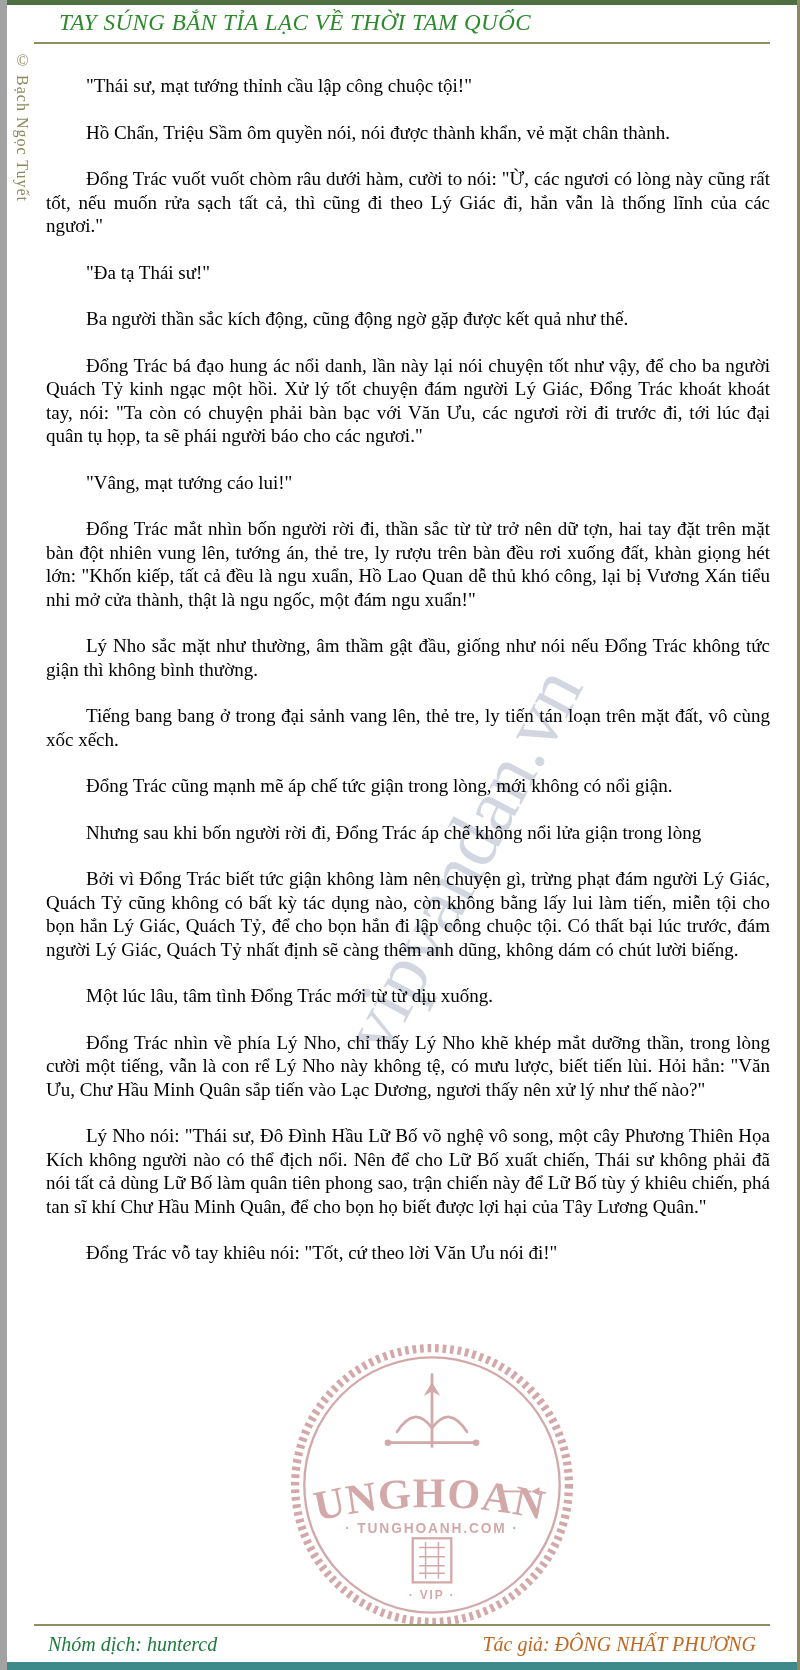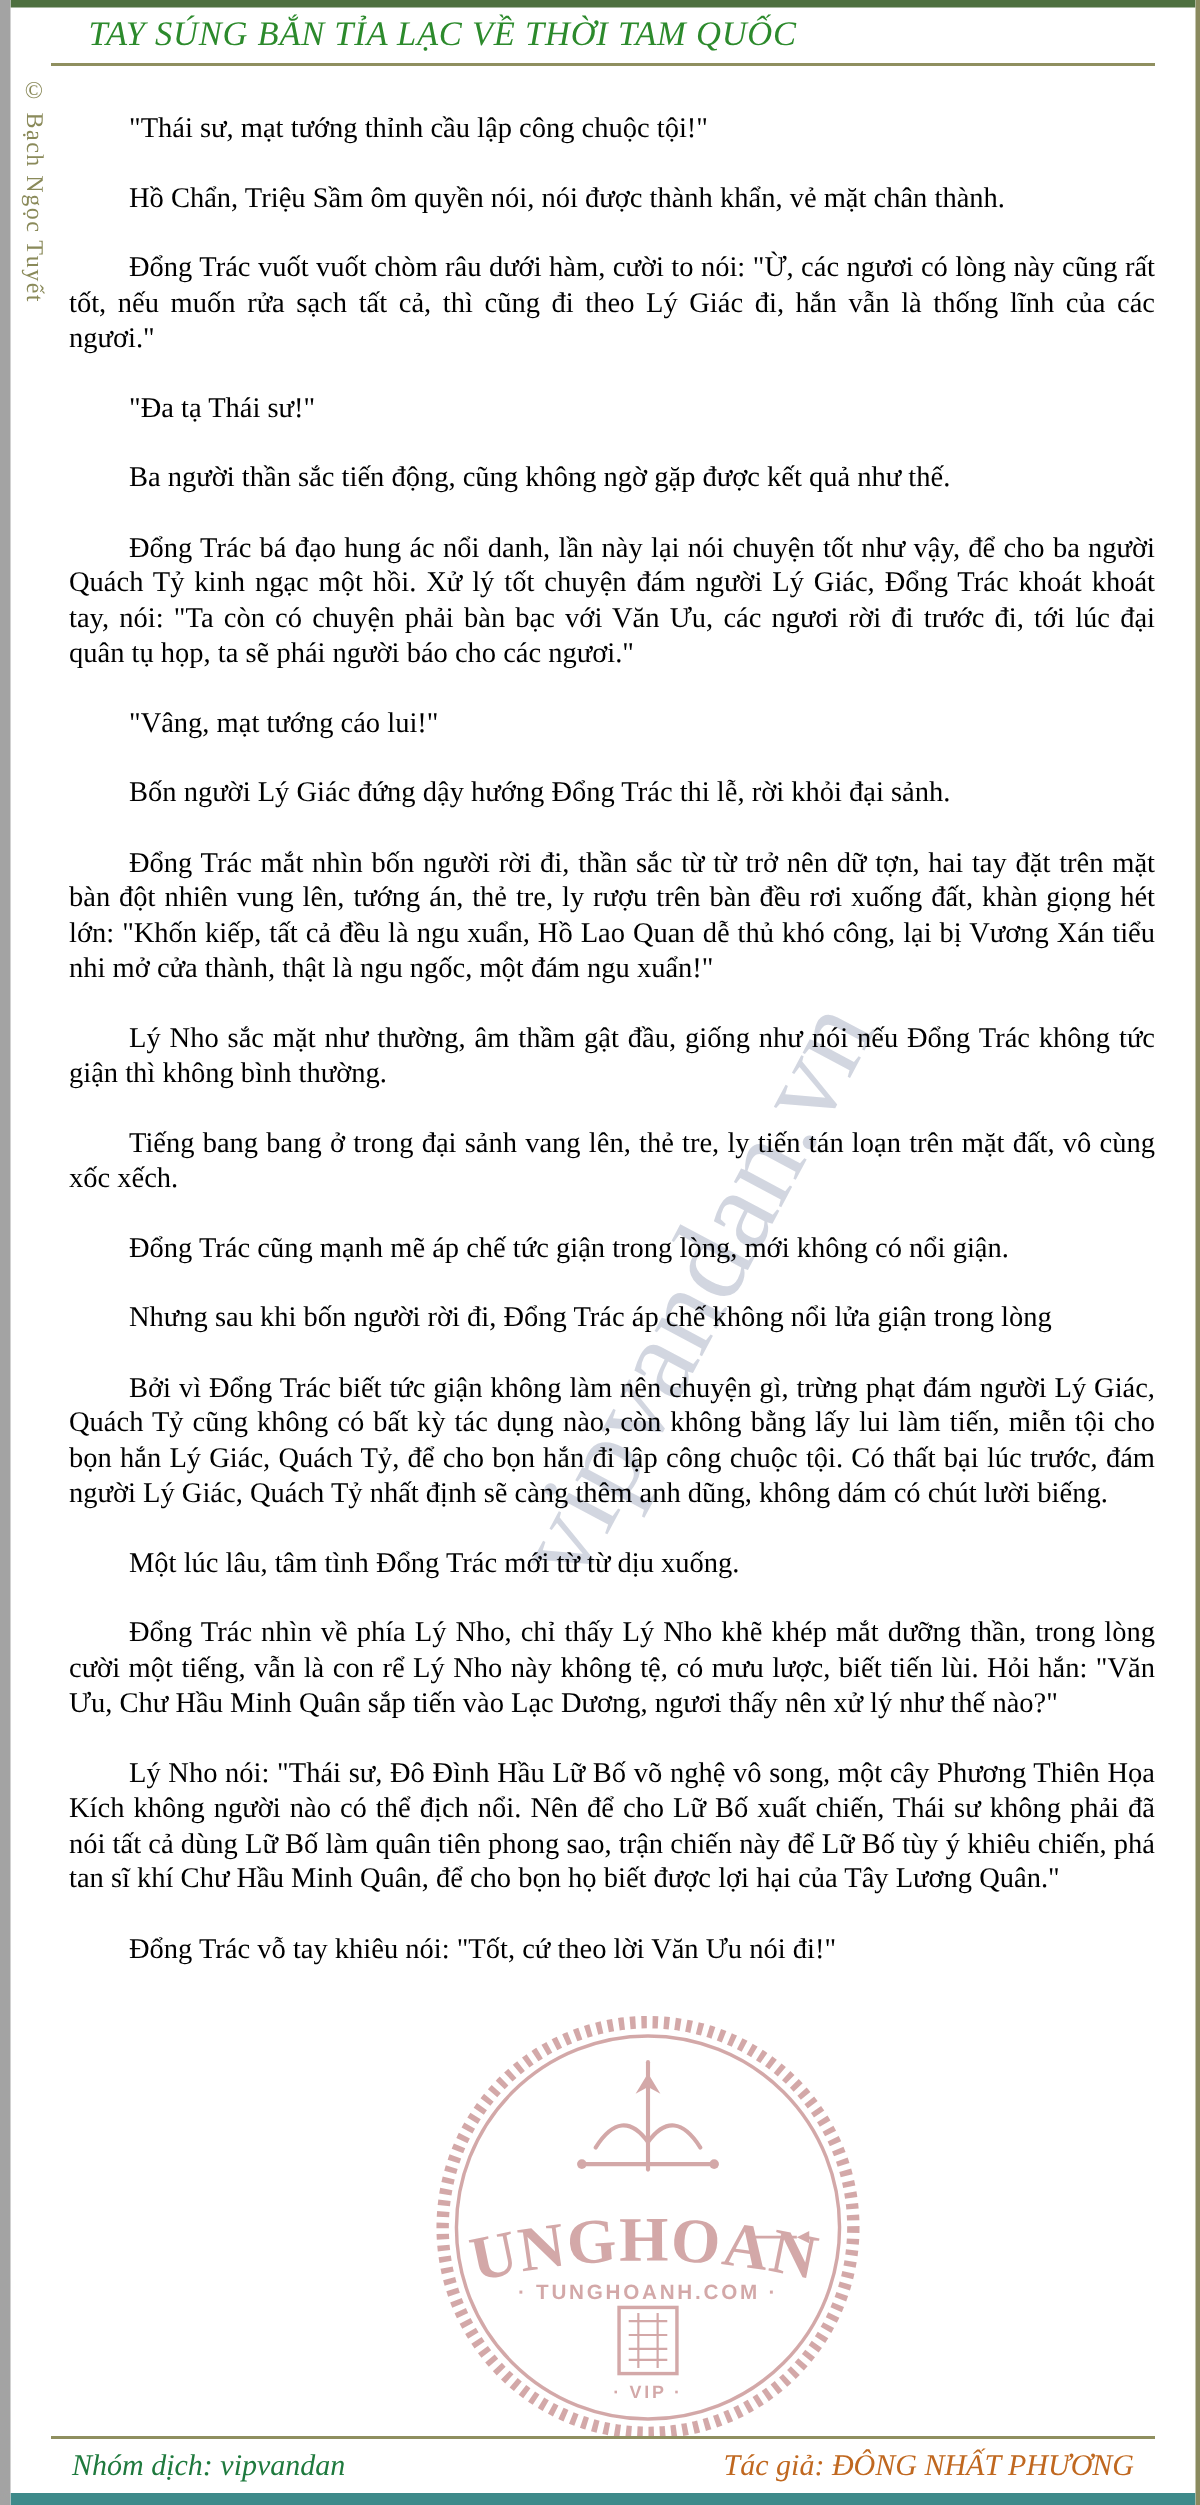--- a/index.html
+++ b/index.html
@@ -140,39 +140,38 @@
       <path d="M146 228 h28 M146 238 h28 M146 248 h28 M146 256 h28 M153 222 v40 M167 222 v40" stroke-width="1.6"></path>
     </g>
     <text x="160" y="284" text-anchor="middle" font-size="13" font-weight="bold" letter-spacing="2" fill="#a85454" font-family="'Liberation Sans', sans-serif">· VIP ·</text>
   </svg>
 
   <main>
     <p>"Thái sư, mạt tướng thỉnh cầu lập công chuộc tội!"</p>
     <p>Hồ Chẩn, Triệu Sầm ôm quyền nói, nói được thành khẩn, vẻ mặt chân thành.</p>
     <p>Đổng Trác vuốt vuốt chòm râu dưới hàm, cười to nói: "Ừ, các ngươi có lòng này cũng rất tốt, nếu muốn rửa sạch tất cả, thì cũng đi theo Lý Giác đi, hắn vẫn là thống lĩnh của các ngươi."</p>
     <p>"Đa tạ Thái sư!"</p>
-    <p>Ba người thần sắc tiến động, cũng không ngờ gặp được kết quả như thế.</p>
+    <p>Ba người thần sắc kích động, cũng động ngờ gặp được kết quả như thế.</p>
     <p>Đổng Trác bá đạo hung ác nổi danh, lần này lại nói chuyện tốt như vậy, để cho ba người Quách Tỷ kinh ngạc một hồi. Xử lý tốt chuyện đám người Lý Giác, Đổng Trác khoát khoát tay, nói: "Ta còn có chuyện phải bàn bạc với Văn Ưu, các ngươi rời đi trước đi, tới lúc đại quân tụ họp, ta sẽ phái người báo cho các ngươi."</p>
     <p>"Vâng, mạt tướng cáo lui!"</p>
-    <p>Bốn người Lý Giác đứng dậy hướng Đổng Trác thi lễ, rời khỏi đại sảnh.</p>
     <p>Đổng Trác mắt nhìn bốn người rời đi, thần sắc từ từ trở nên dữ tợn, hai tay đặt trên mặt bàn đột nhiên vung lên, tướng án, thẻ tre, ly rượu trên bàn đều rơi xuống đất, khàn giọng hét lớn: "Khốn kiếp, tất cả đều là ngu xuẩn, Hồ Lao Quan dễ thủ khó công, lại bị Vương Xán tiểu nhi mở cửa thành, thật là ngu ngốc, một đám ngu xuẩn!"</p>
     <p>Lý Nho sắc mặt như thường, âm thầm gật đầu, giống như nói nếu Đổng Trác không tức giận thì không bình thường.</p>
     <p>Tiếng bang bang ở trong đại sảnh vang lên, thẻ tre, ly tiến tán loạn trên mặt đất, vô cùng xốc xếch.</p>
     <p>Đổng Trác cũng mạnh mẽ áp chế tức giận trong lòng, mới không có nổi giận.</p>
     <p>Nhưng sau khi bốn người rời đi, Đổng Trác áp chế không nổi lửa giận trong lòng</p>
     <p>Bởi vì Đổng Trác biết tức giận không làm nên chuyện gì, trừng phạt đám người Lý Giác, Quách Tỷ cũng không có bất kỳ tác dụng nào, còn không bằng lấy lui làm tiến, miễn tội cho bọn hắn Lý Giác, Quách Tỷ, để cho bọn hắn đi lập công chuộc tội. Có thất bại lúc trước, đám người Lý Giác, Quách Tỷ nhất định sẽ càng thêm anh dũng, không dám có chút lười biếng.</p>
     <p>Một lúc lâu, tâm tình Đổng Trác mới từ từ dịu xuống.</p>
     <p>Đổng Trác nhìn về phía Lý Nho, chỉ thấy Lý Nho khẽ khép mắt dưỡng thần, trong lòng cười một tiếng, vẫn là con rể Lý Nho này không tệ, có mưu lược, biết tiến lùi. Hỏi hắn: "Văn Ưu, Chư Hầu Minh Quân sắp tiến vào Lạc Dương, ngươi thấy nên xử lý như thế nào?"</p>
     <p>Lý Nho nói: "Thái sư, Đô Đình Hầu Lữ Bố võ nghệ vô song, một cây Phương Thiên Họa Kích không người nào có thể địch nổi. Nên để cho Lữ Bố xuất chiến, Thái sư không phải đã nói tất cả dùng Lữ Bố làm quân tiên phong sao, trận chiến này để Lữ Bố tùy ý khiêu chiến, phá tan sĩ khí Chư Hầu Minh Quân, để cho bọn họ biết được lợi hại của Tây Lương Quân."</p>
     <p>Đổng Trác vỗ tay khiêu nói: "Tốt, cứ theo lời Văn Ưu nói đi!"</p>
   </main>
 
   <footer>
     <div class="rule"></div>
     <div class="footer-row">
-      <span class="translator-credit">Nhóm dịch: vipvandan</span>
+      <span class="translator-credit">Nhóm dịch: huntercd</span>
       <span class="author-credit">Tác giả: ĐÔNG NHẤT PHƯƠNG</span>
     </div>
   </footer>
 
   <div class="bottombar"></div>
 
 </div>
 
 </body></html>

